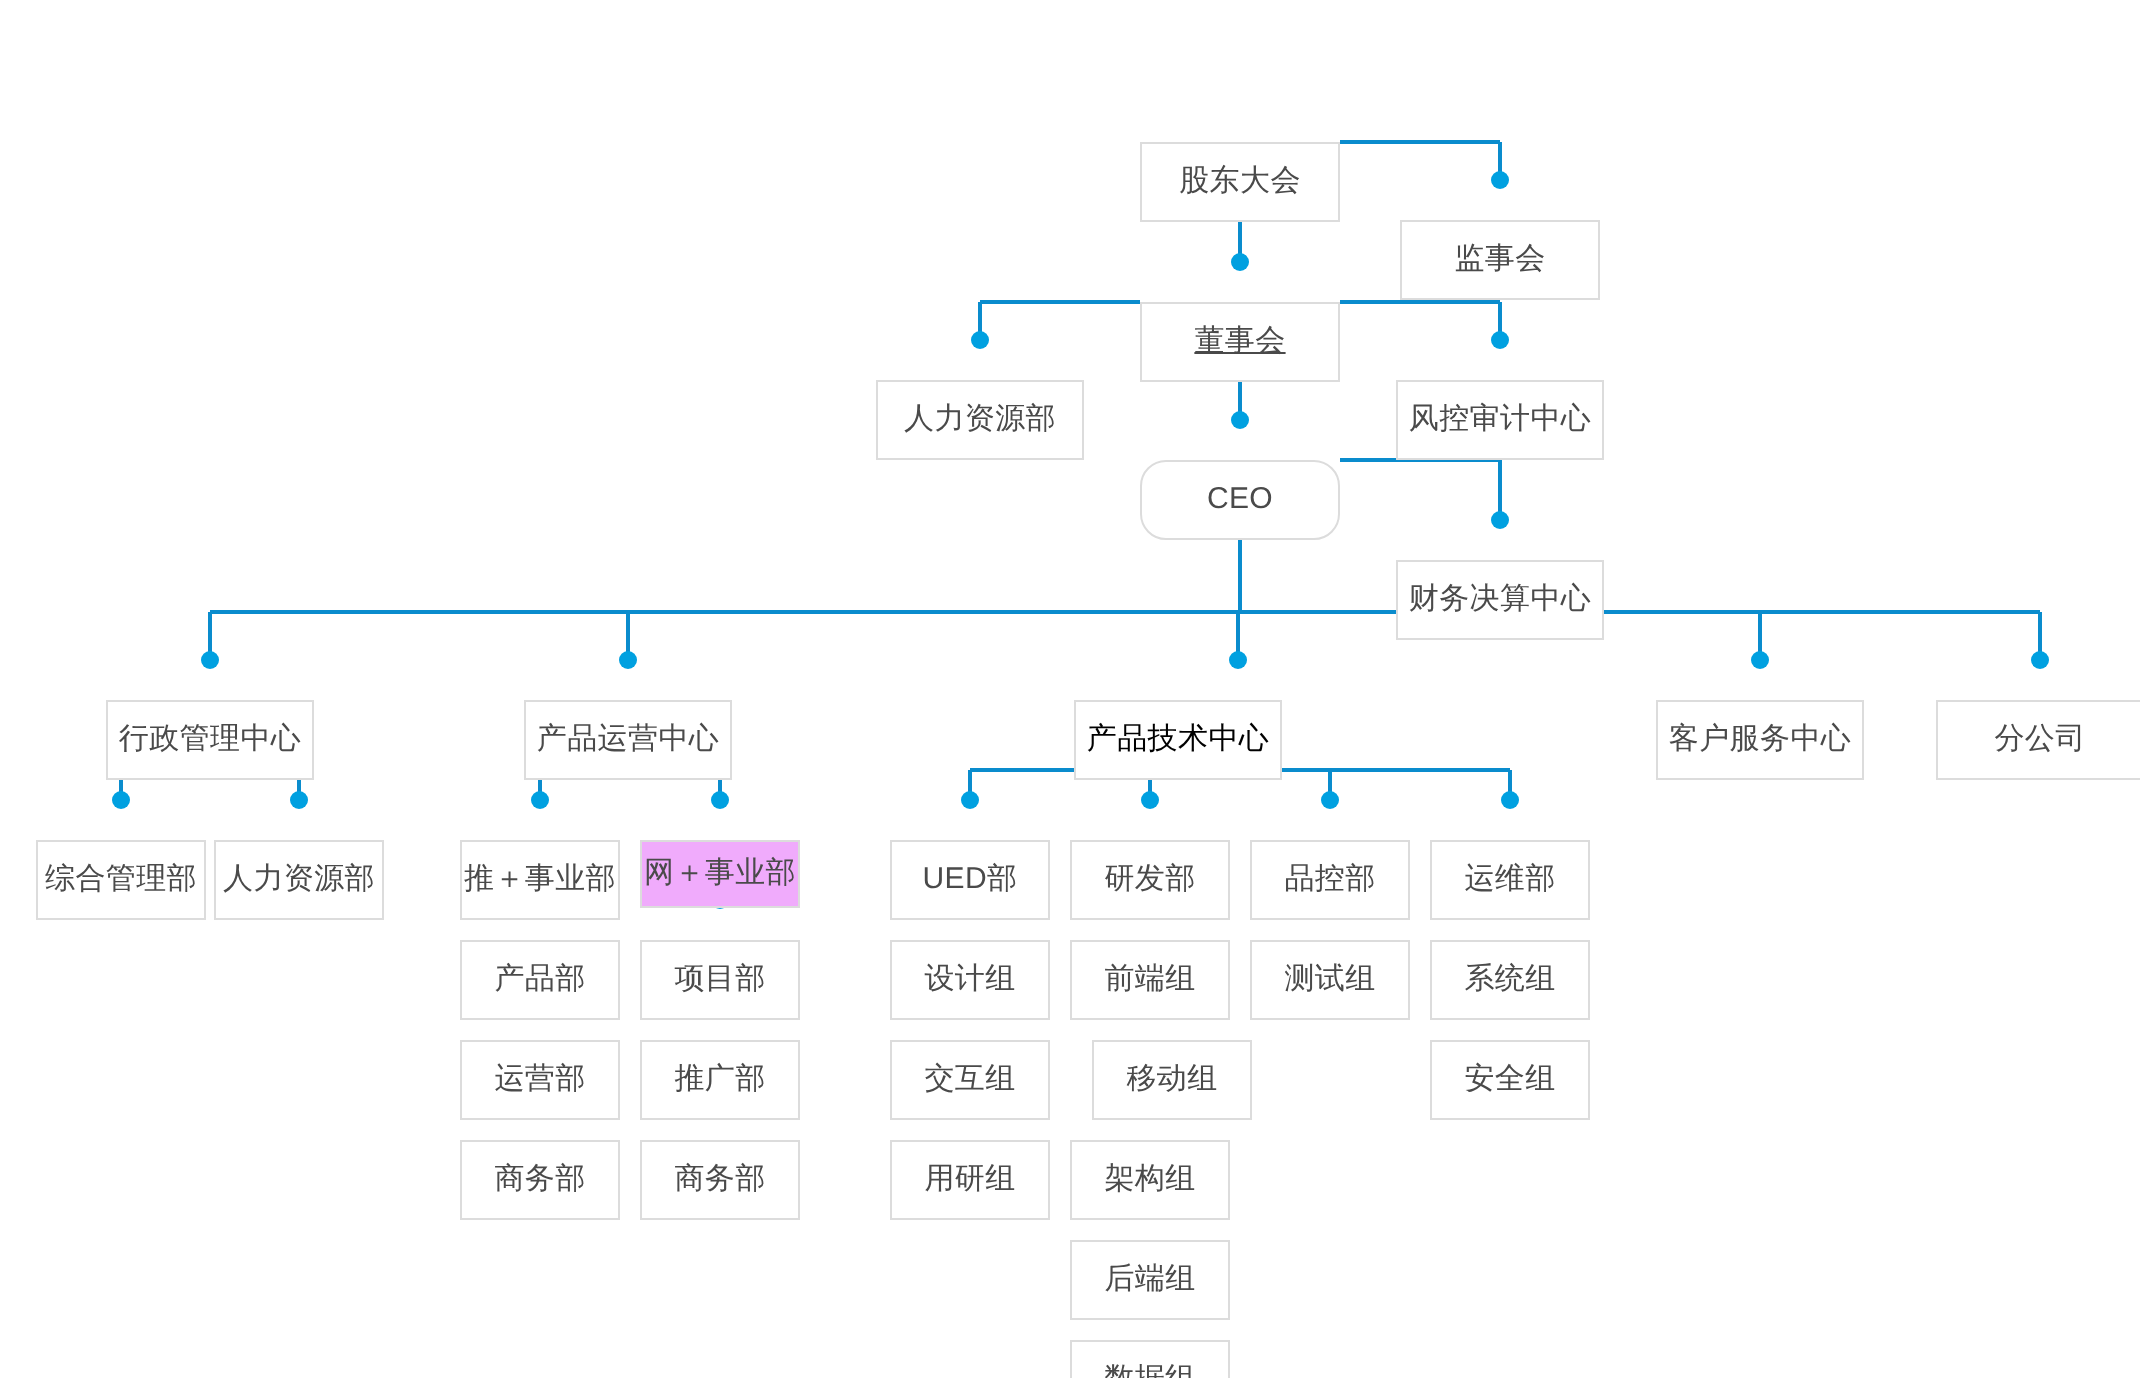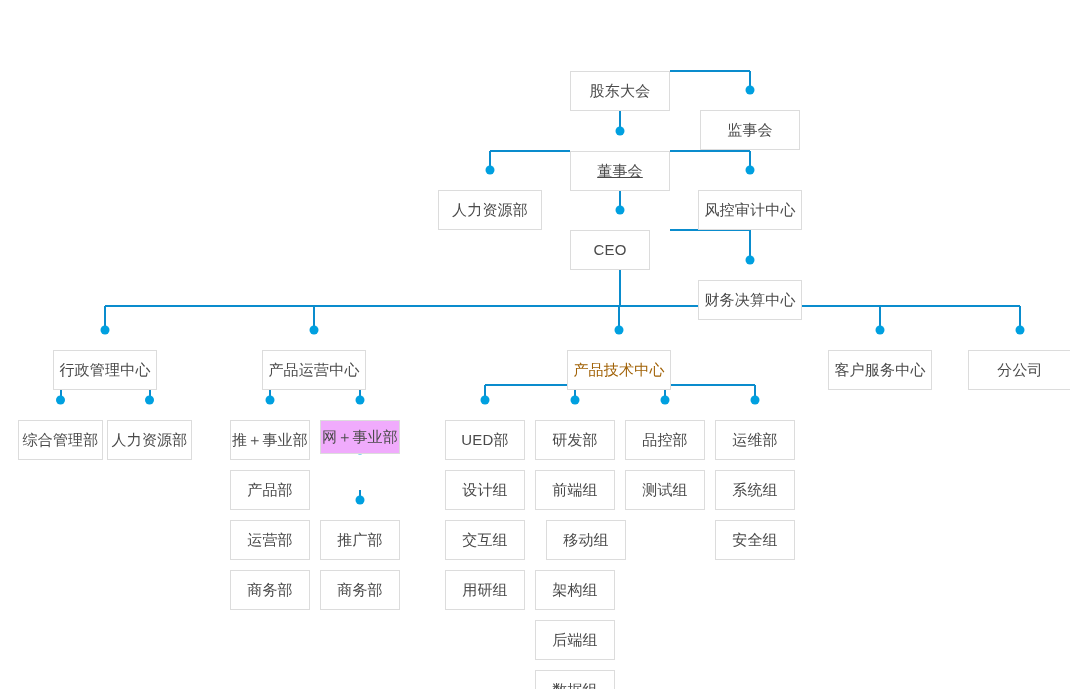--- a/index.html
+++ b/index.html
@@ -138,34 +138,35 @@
       <circle cx="755" cy="450" r="4.5" fill="#00a0e0"></circle>
       <line x1="755" y1="490" x2="755" y2="500" stroke="#0a8ccd" stroke-width="2" shape-rendering="crispEdges"></line>
       <circle cx="755" cy="500" r="4.5" fill="#00a0e0"></circle>
     </svg>
   <div id="node-layer">
       <div class="org-node" style="left: 570px; top: 51px; width: 100px; height: 40px; border-color: rgb(220, 220, 220); background: rgb(255, 255, 255); color: rgb(74, 74, 74);">股东大会</div>
       <div class="org-node" style="left: 700px; top: 90px; width: 100px; height: 40px; border-color: rgb(220, 220, 220); background: rgb(255, 255, 255); color: rgb(74, 74, 74);">监事会</div>
       <div class="org-node" style="left: 570px; top: 131px; width: 100px; height: 40px; border-color: rgb(220, 220, 220); background: rgb(255, 255, 255); color: rgb(74, 74, 74); text-decoration: underline;">董事会</div>
       <div class="org-node" style="left: 438px; top: 170px; width: 104px; height: 40px; border-color: rgb(220, 220, 220); background: rgb(255, 255, 255); color: rgb(74, 74, 74);">人力资源部</div>
       <div class="org-node" style="left: 698px; top: 170px; width: 104px; height: 40px; border-color: rgb(220, 220, 220); background: rgb(255, 255, 255); color: rgb(74, 74, 74);">风控审计中心</div>
-      <div class="org-node" style="left: 570px; top: 210px; width: 80px; height: 40px; border-color: rgb(220, 220, 220); background: rgb(255, 255, 255); color: rgb(74, 74, 74);">CEO</div>
+      <div class="org-node" style="left: 570px; top: 210px; width: 100px; height: 40px; border-color: rgb(220, 220, 220); background: rgb(255, 255, 255); color: rgb(74, 74, 74); border-radius: 13px;">CEO</div>
       <div class="org-node" style="left: 698px; top: 260px; width: 104px; height: 40px; border-color: rgb(220, 220, 220); background: rgb(255, 255, 255); color: rgb(74, 74, 74);">财务决算中心</div>
       <div class="org-node" style="left: 53px; top: 330px; width: 104px; height: 40px; border-color: rgb(220, 220, 220); background: rgb(255, 255, 255); color: rgb(74, 74, 74);">行政管理中心</div>
       <div class="org-node" style="left: 262px; top: 330px; width: 104px; height: 40px; border-color: rgb(220, 220, 220); background: rgb(255, 255, 255); color: rgb(74, 74, 74);">产品运营中心</div>
-      <div class="org-node" style="left: 567px; top: 330px; width: 104px; height: 40px; border-color: rgb(220, 220, 220); background: rgb(255, 255, 255); color: #a16207;">产品技术中心</div>
+      <div class="org-node" style="left: 537px; top: 330px; width: 104px; height: 40px; border-color: rgb(220, 220, 220); background: rgb(255, 255, 255); color: #000000;">产品技术中心</div>
       <div class="org-node" style="left: 828px; top: 330px; width: 104px; height: 40px; border-color: rgb(220, 220, 220); background: rgb(255, 255, 255); color: rgb(74, 74, 74);">客户服务中心</div>
       <div class="org-node" style="left: 968px; top: 330px; width: 104px; height: 40px; border-color: rgb(220, 220, 220); background: rgb(255, 255, 255); color: rgb(74, 74, 74);">分公司</div>
       <div class="org-node" style="left: 18px; top: 400px; width: 85px; height: 40px; border-color: rgb(220, 220, 220); background: rgb(255, 255, 255); color: rgb(74, 74, 74);">综合管理部</div>
       <div class="org-node" style="left: 107px; top: 400px; width: 85px; height: 40px; border-color: rgb(220, 220, 220); background: rgb(255, 255, 255); color: rgb(74, 74, 74);">人力资源部</div>
       <div class="org-node" style="left: 230px; top: 400px; width: 80px; height: 40px; border-color: rgb(220, 220, 220); background: rgb(255, 255, 255); color: rgb(74, 74, 74);">推＋事业部</div>
       <div class="org-node" style="left: 230px; top: 450px; width: 80px; height: 40px; border-color: rgb(220, 220, 220); background: rgb(255, 255, 255); color: rgb(74, 74, 74);">产品部</div>
       <div class="org-node" style="left: 230px; top: 500px; width: 80px; height: 40px; border-color: rgb(220, 220, 220); background: rgb(255, 255, 255); color: rgb(74, 74, 74);">运营部</div>
       <div class="org-node" style="left: 230px; top: 550px; width: 80px; height: 40px; border-color: rgb(220, 220, 220); background: rgb(255, 255, 255); color: rgb(74, 74, 74);">商务部</div>
       <div class="org-node" style="left: 320px; top: 400px; width: 80px; height: 34px; border-color: rgb(220, 220, 220); background: #f0abfc; color: rgb(74, 74, 74);">网＋事业部</div>
+      <div class="org-node" style="left: 320px; top: 450px; width: 80px; height: 40px; border-color: rgb(220, 220, 220); background: rgb(255, 255, 255); color: rgb(74, 74, 74);">项目部</div>
       <div class="org-node" style="left: 320px; top: 500px; width: 80px; height: 40px; border-color: rgb(220, 220, 220); background: rgb(255, 255, 255); color: rgb(74, 74, 74);">推广部</div>
       <div class="org-node" style="left: 320px; top: 550px; width: 80px; height: 40px; border-color: rgb(220, 220, 220); background: rgb(255, 255, 255); color: rgb(74, 74, 74);">商务部</div>
       <div class="org-node" style="left: 445px; top: 400px; width: 80px; height: 40px; border-color: rgb(220, 220, 220); background: rgb(255, 255, 255); color: rgb(74, 74, 74);">UED部</div>
       <div class="org-node" style="left: 445px; top: 450px; width: 80px; height: 40px; border-color: rgb(220, 220, 220); background: rgb(255, 255, 255); color: rgb(74, 74, 74);">设计组</div>
       <div class="org-node" style="left: 445px; top: 500px; width: 80px; height: 40px; border-color: rgb(220, 220, 220); background: rgb(255, 255, 255); color: rgb(74, 74, 74);">交互组</div>
       <div class="org-node" style="left: 445px; top: 550px; width: 80px; height: 40px; border-color: rgb(220, 220, 220); background: rgb(255, 255, 255); color: rgb(74, 74, 74);">用研组</div>
       <div class="org-node" style="left: 535px; top: 400px; width: 80px; height: 40px; border-color: rgb(220, 220, 220); background: rgb(255, 255, 255); color: rgb(74, 74, 74);">研发部</div>
       <div class="org-node" style="left: 535px; top: 450px; width: 80px; height: 40px; border-color: rgb(220, 220, 220); background: rgb(255, 255, 255); color: rgb(74, 74, 74);">前端组</div>
       <div class="org-node" style="left: 546px; top: 500px; width: 80px; height: 40px; border-color: rgb(220, 220, 220); background: rgb(255, 255, 255); color: rgb(74, 74, 74);">移动组</div>
       <div class="org-node" style="left: 535px; top: 550px; width: 80px; height: 40px; border-color: rgb(220, 220, 220); background: rgb(255, 255, 255); color: rgb(74, 74, 74);">架构组</div>

